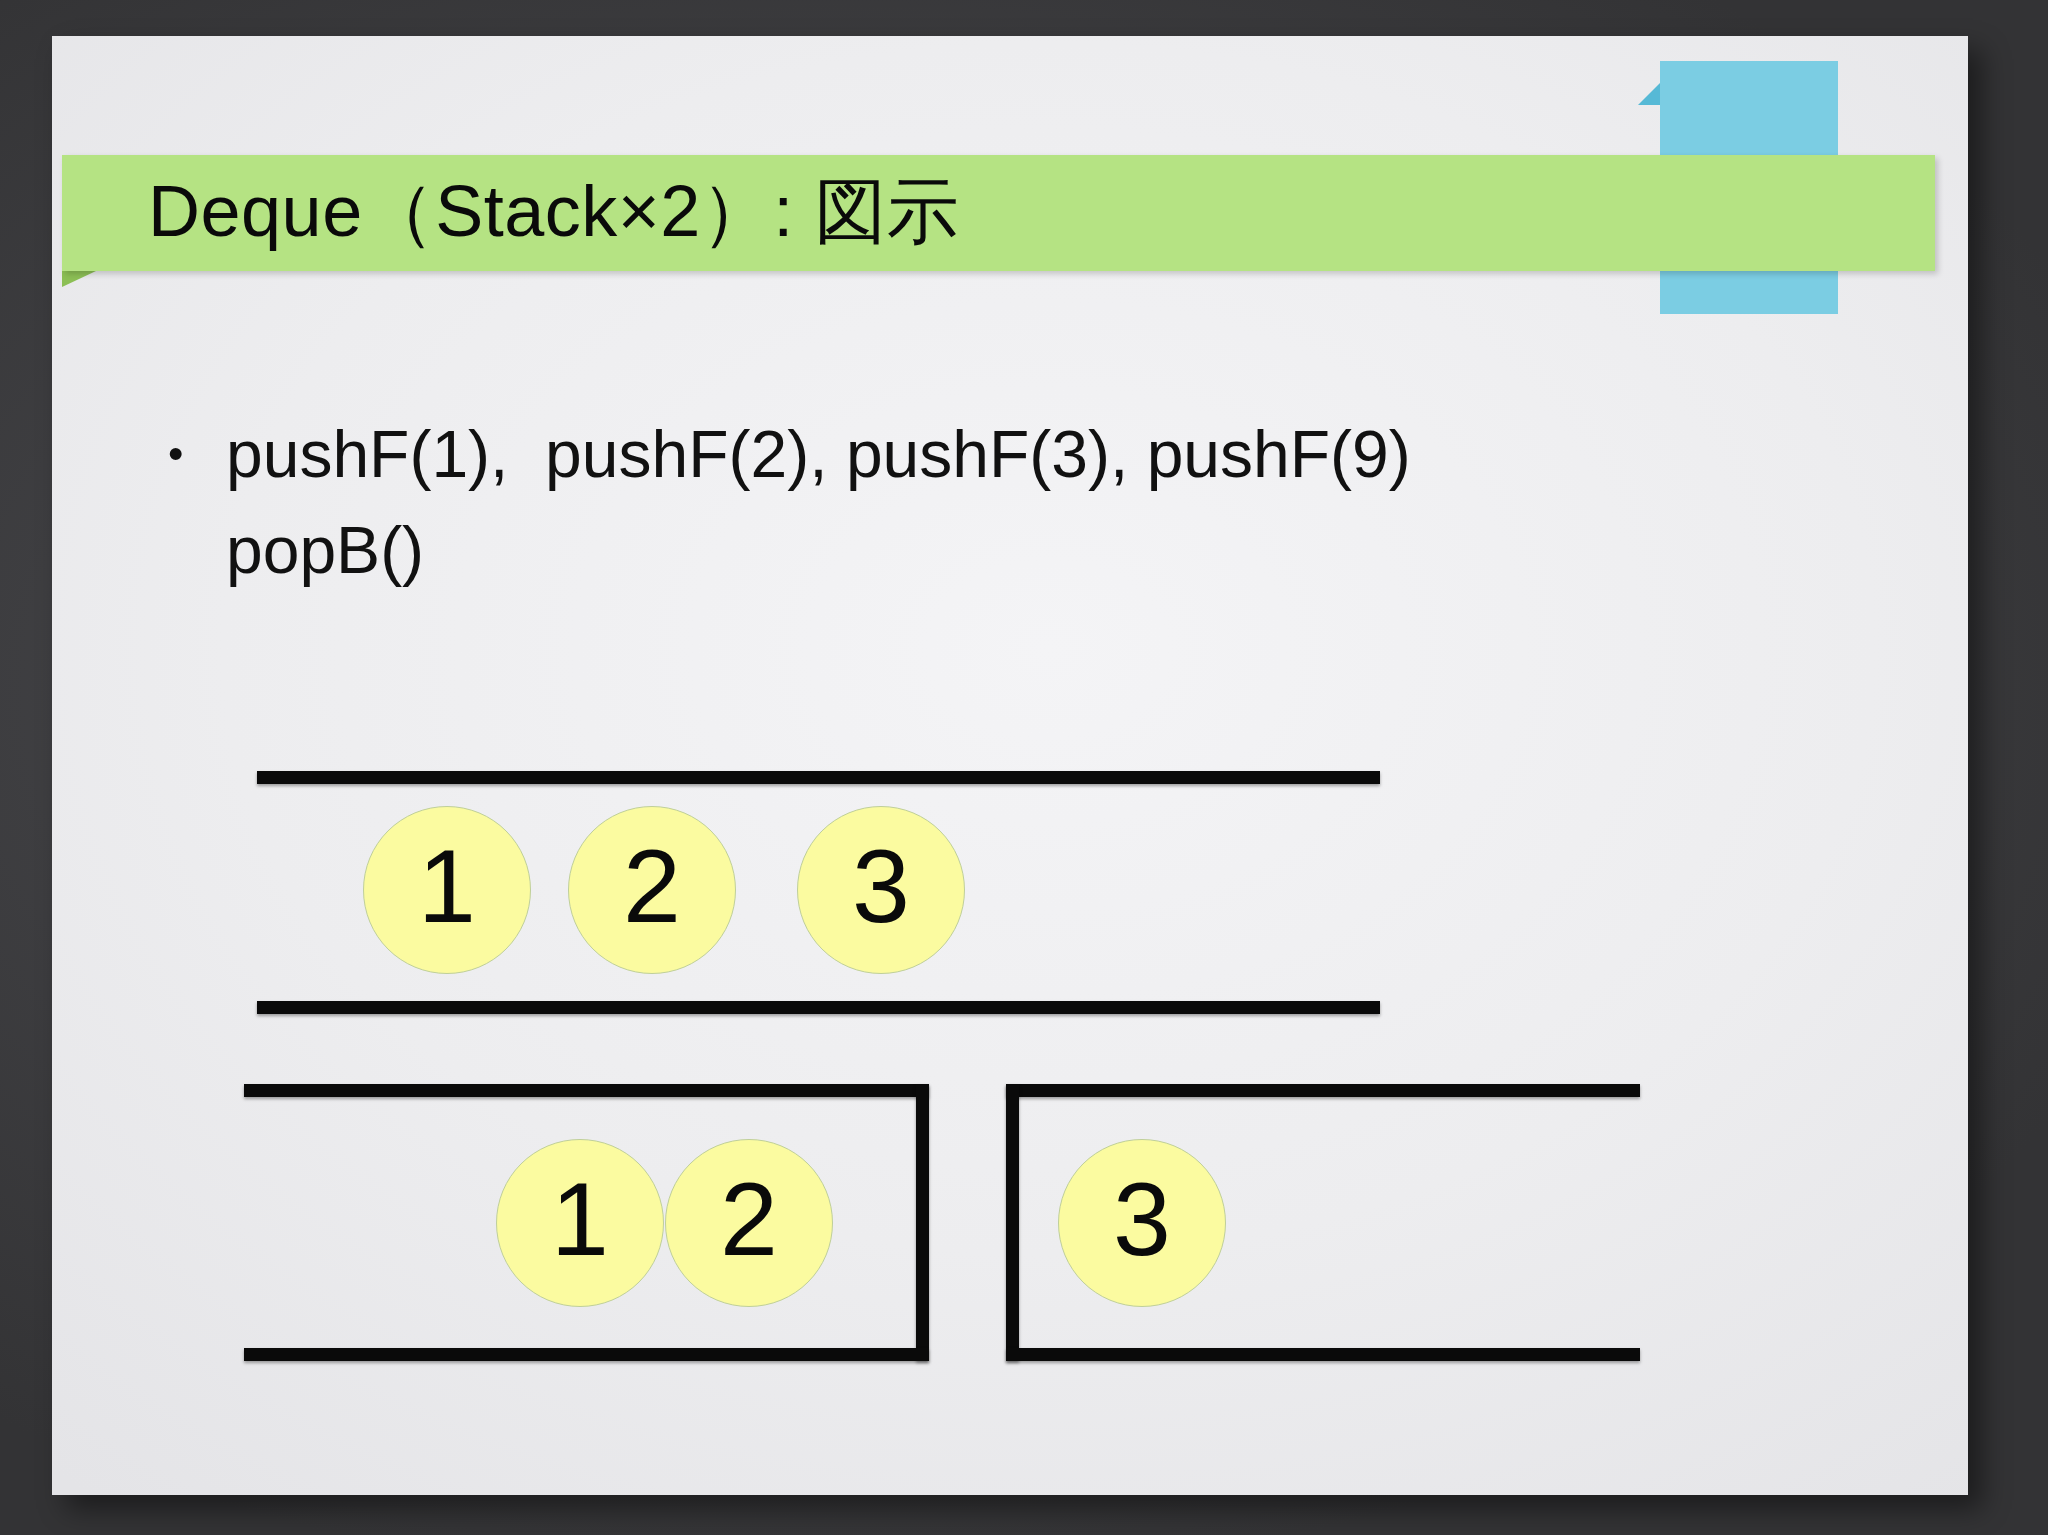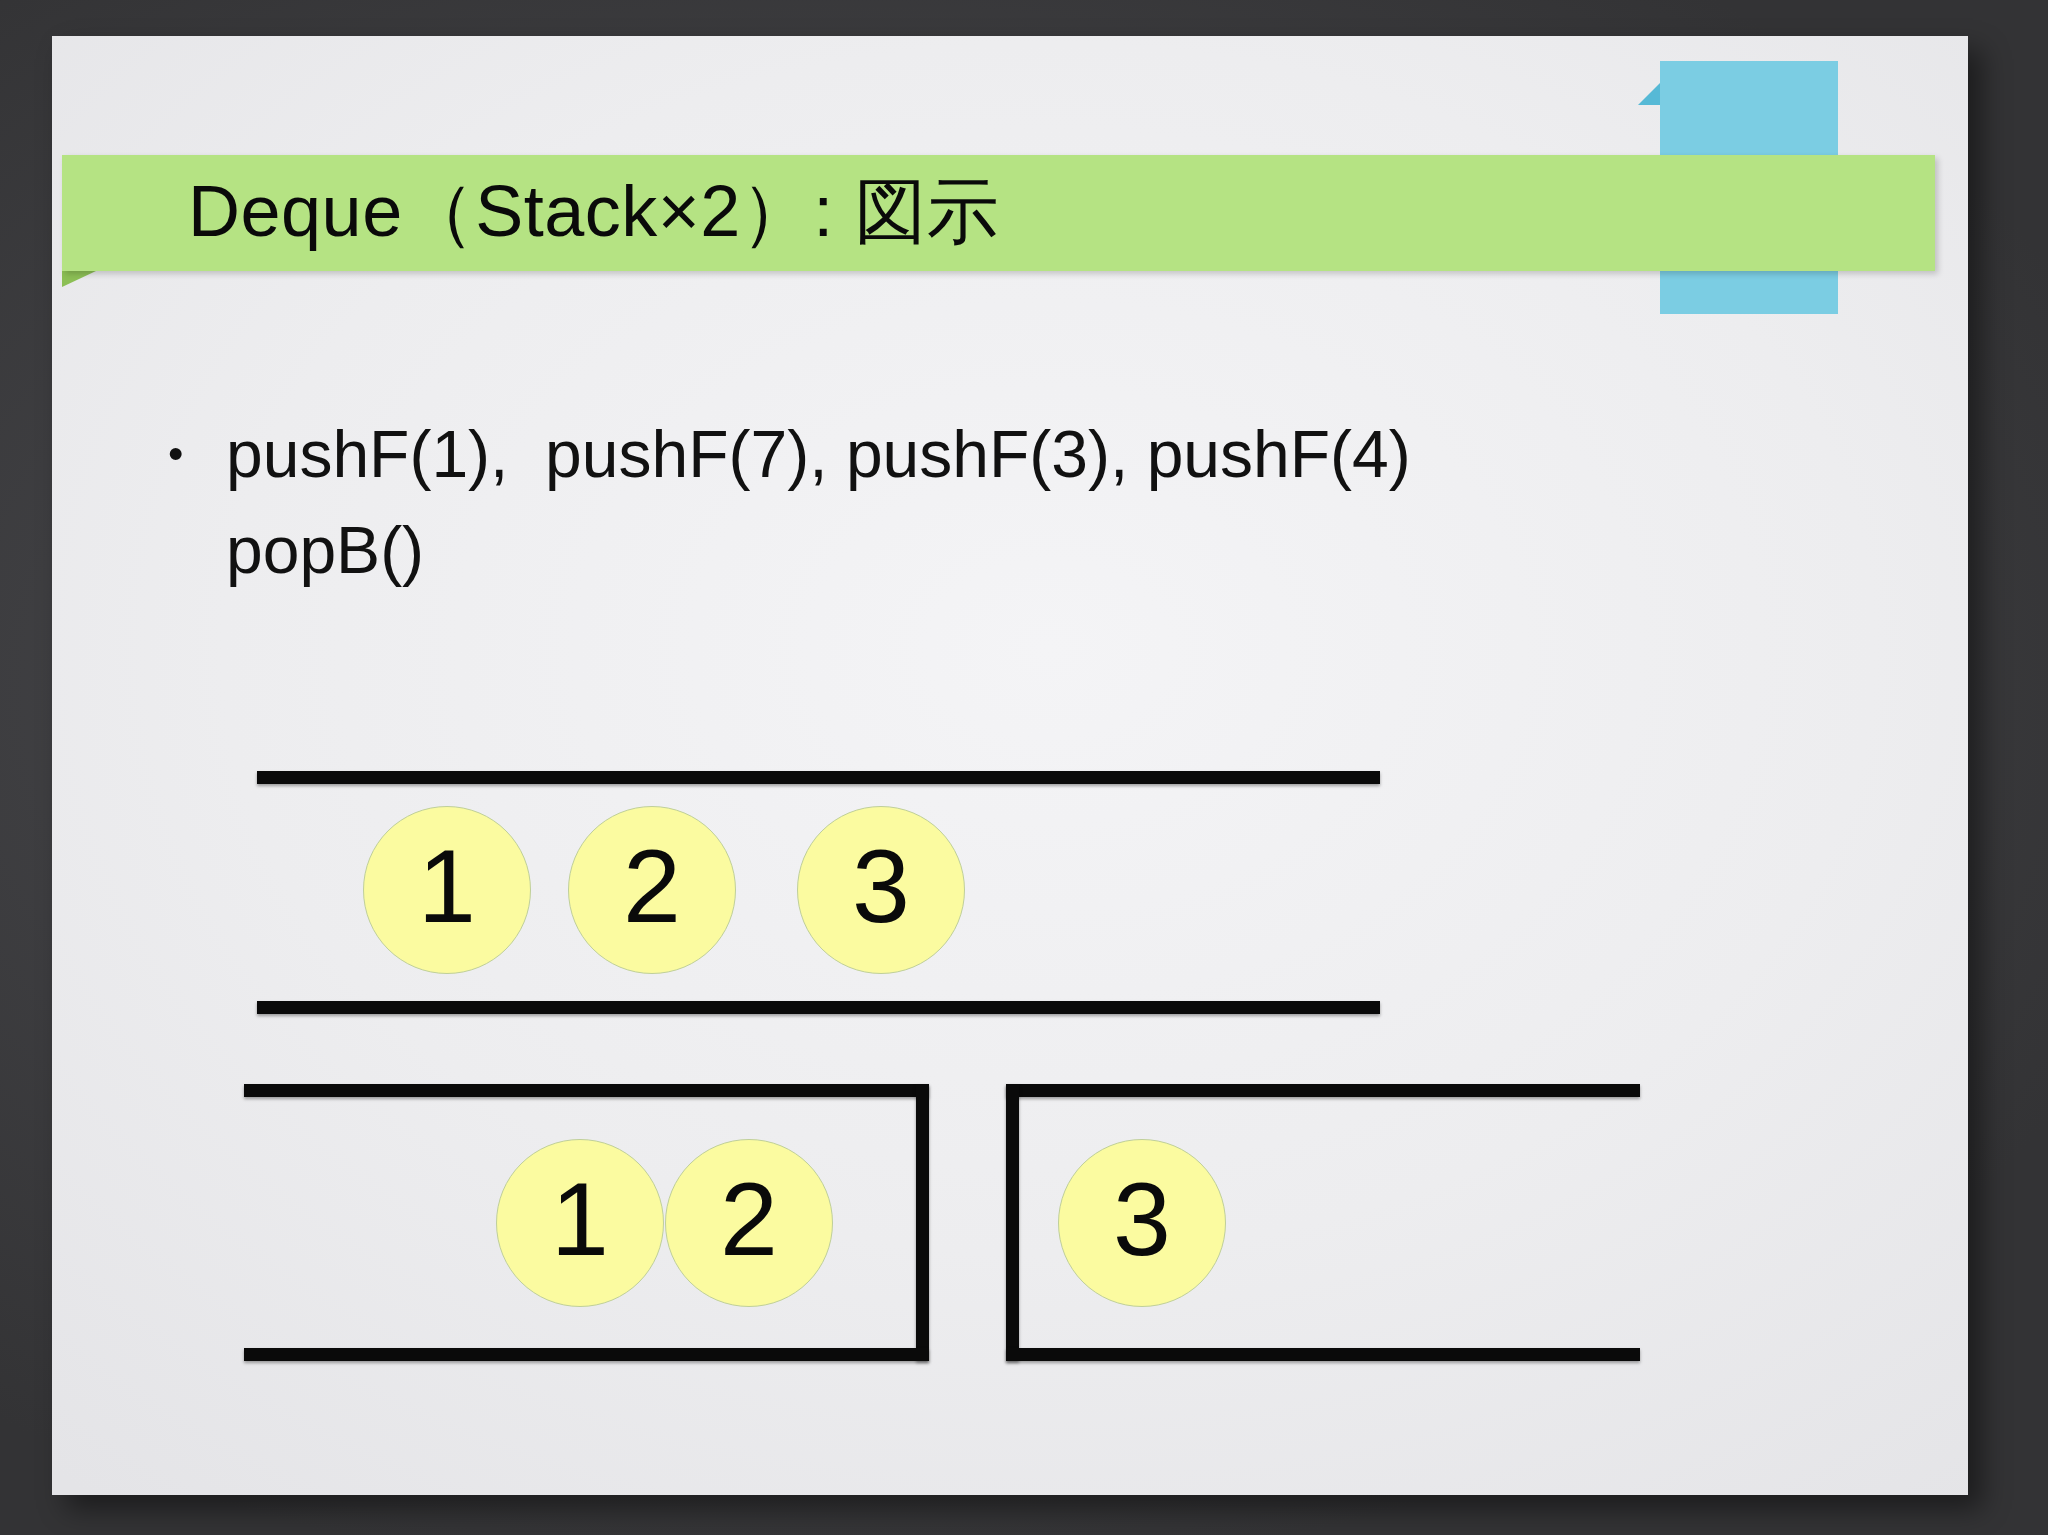--- a/index.html
+++ b/index.html
@@ -82,21 +82,20 @@
     position: absolute;
     left: 96px;
     top: 125px;
     font-size: 72px;
     line-height: 100px;
     color: #0a0a0a;
     font-weight: 400;
     letter-spacing: 0.5px;
     white-space: nowrap;
     z-index: 5;
-    margin-left: 40px;
   }
 
   
   #body {
     position: absolute;
     left: 116px;
     top: 370px;
     width: 1700px;
     z-index: 5;
   }
@@ -165,21 +164,21 @@
     <div id="blue-tab-fold"></div>
     <div id="blue-tab"></div>
 
     <div id="title-band-fold"></div>
     <div id="title-band"></div>
     <div id="title-text">Deque（Stack×2）: 図示</div>
 
     <div id="body">
       <div class="bullet-row">
         <div class="bullet-dot">•</div>
-        <div class="bullet-text">pushF(1),  pushF(7), pushF(3), pushF(4)
+        <div class="bullet-text">pushF(1),  pushF(2), pushF(3), pushF(9)
 popB()</div>
       </div>
     </div>
 
     <div id="diagram">
 
       <div class="rule" style="left:205px; top:735px; width:1123px; height:13px;"></div>
       <div class="rule" style="left:205px; top:965px; width:1123px; height:13px;"></div>
 
       <div class="token" style="left:311px; top:770px;">

